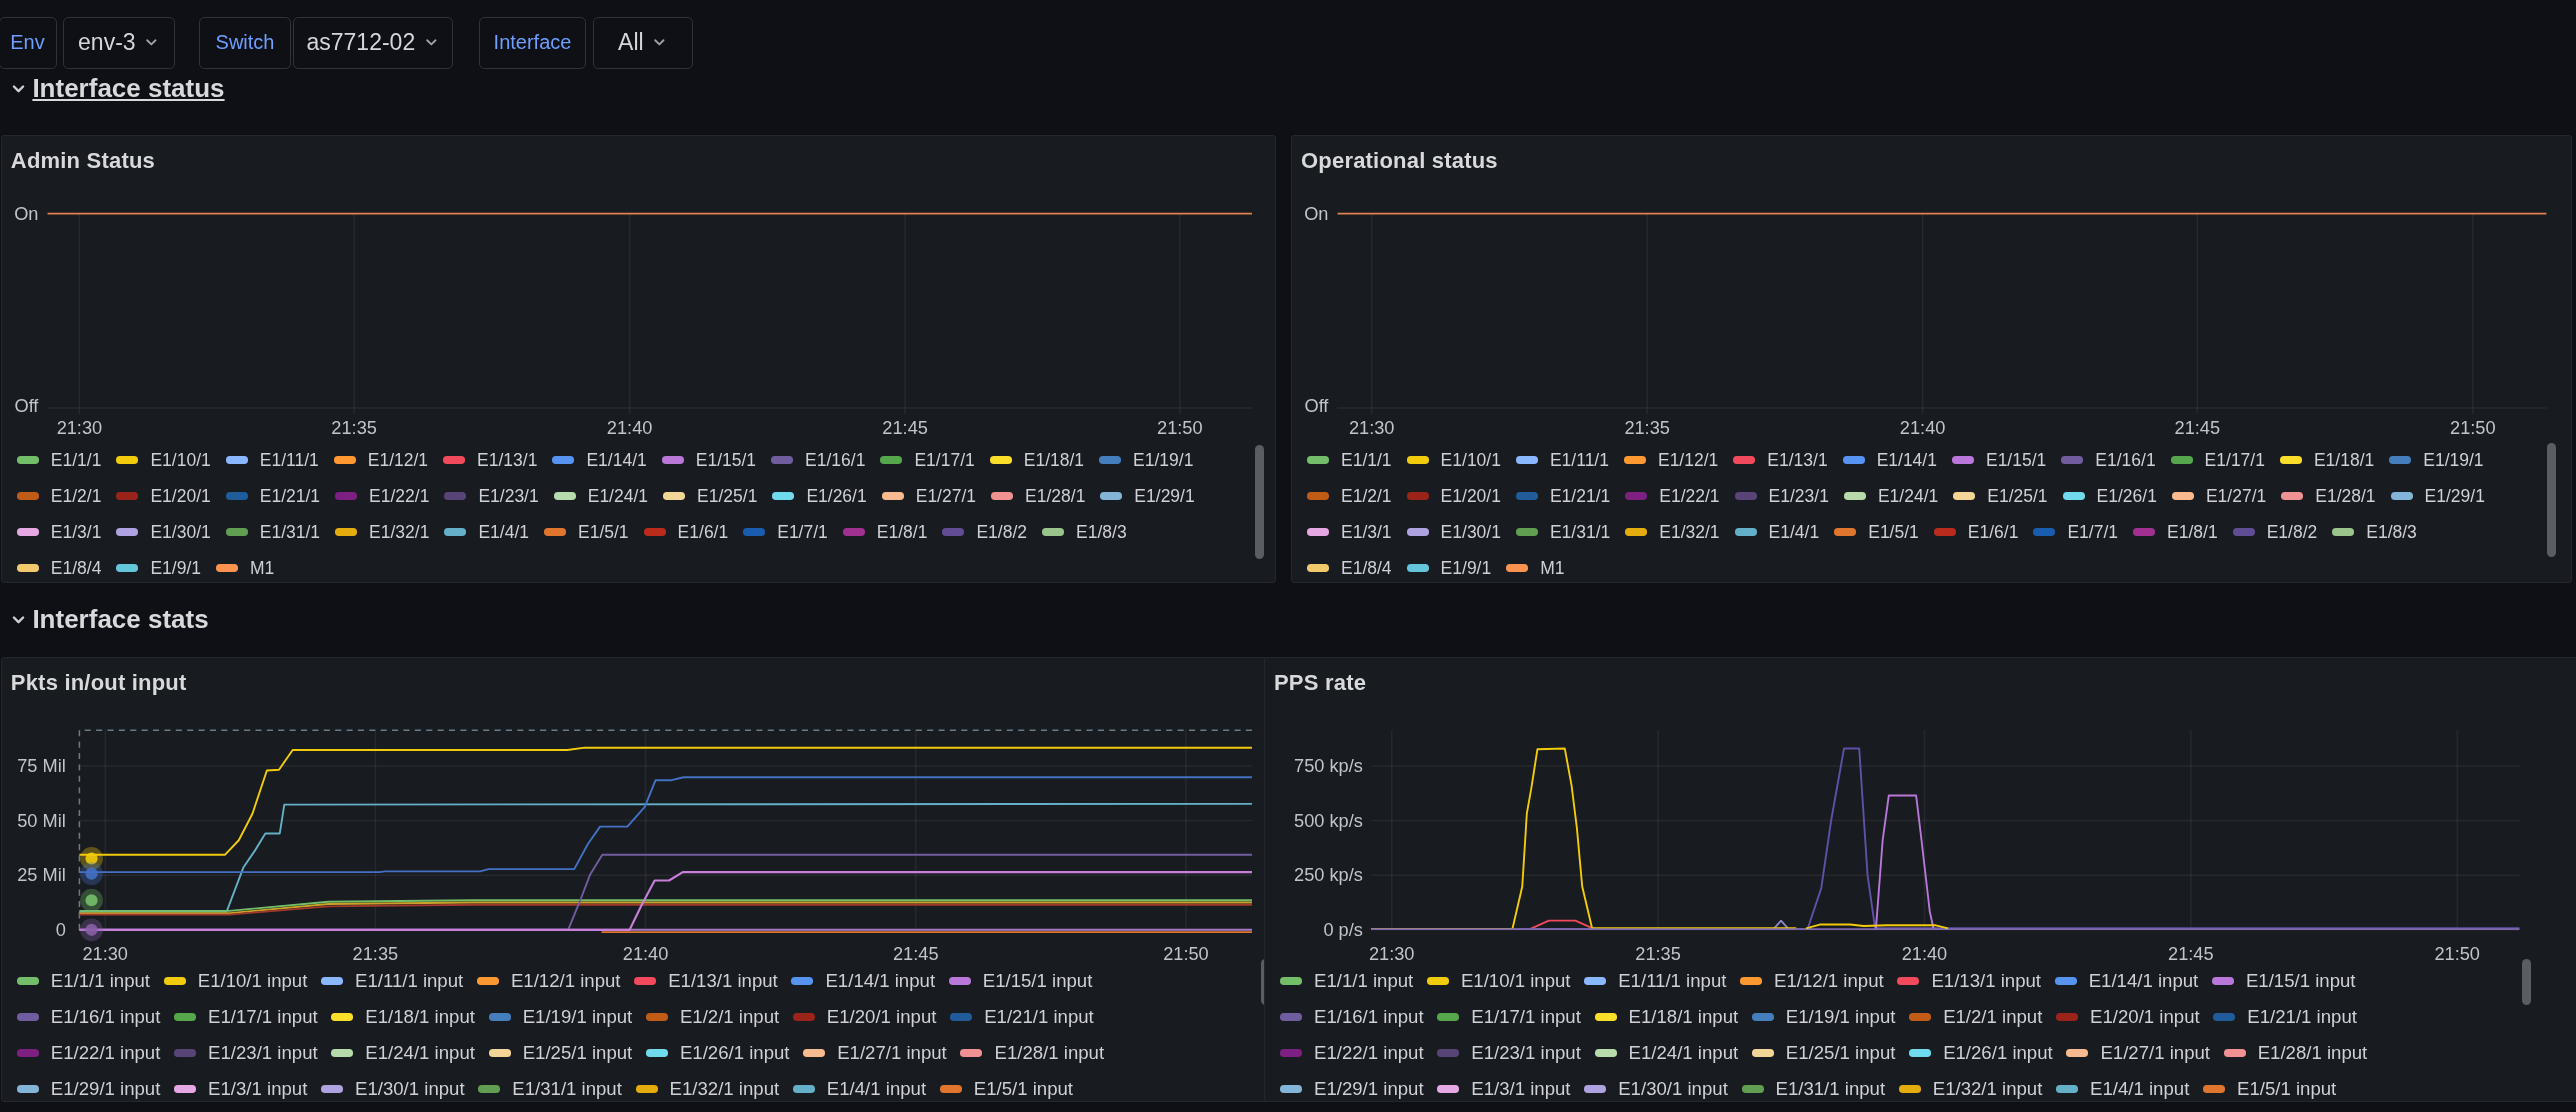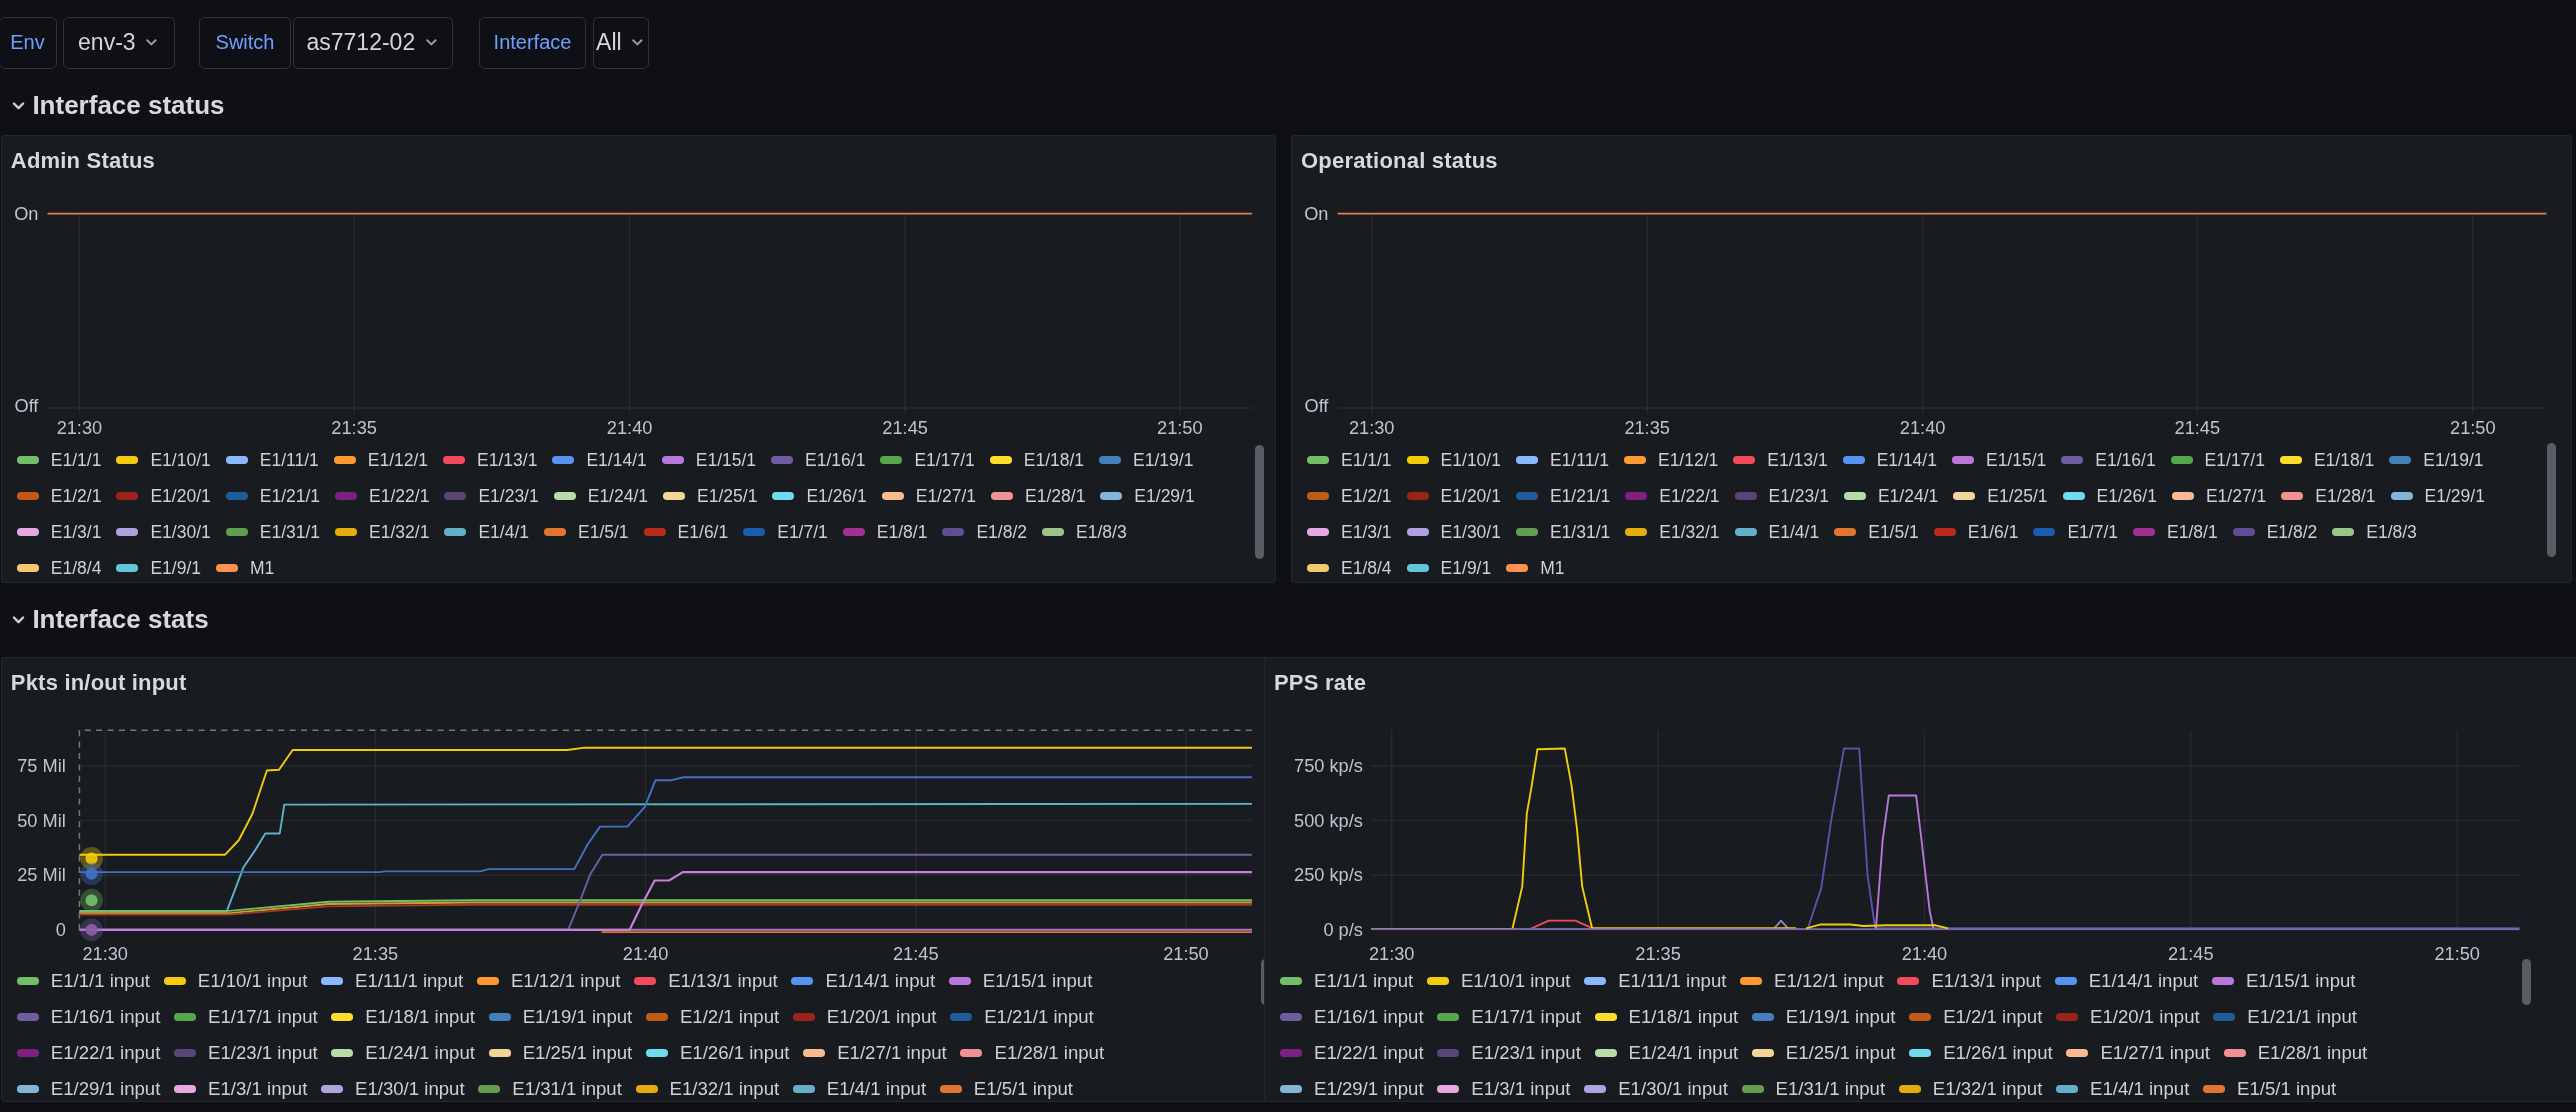--- a/index.html
+++ b/index.html
@@ -28,25 +28,25 @@
 
 <div class="vbox vlabel" style="left:-1.5px; width:58px;">Env</div>
 <div class="vbox" style="left:63px; width:112px;">env-3<svg width="16.7" height="16.7" viewBox="0 0 16 16" style="margin-left:7.6px">
       <path d="M4 6l4 4 4-4" fill="none" stroke="#9DA0A8" stroke-width="1.8" stroke-linecap="round" stroke-linejoin="round"></path>
     </svg></div>
 <div class="vbox vlabel" style="left:199px; width:92px;">Switch</div>
 <div class="vbox" style="left:293px; width:160px;">as7712-02<svg width="16.7" height="16.7" viewBox="0 0 16 16" style="margin-left:7.6px">
       <path d="M4 6l4 4 4-4" fill="none" stroke="#9DA0A8" stroke-width="1.8" stroke-linecap="round" stroke-linejoin="round"></path>
     </svg></div>
 <div class="vbox vlabel" style="left:479px; width:107px;">Interface</div>
-<div class="vbox" style="left:593px; width:56px;">All<svg width="16.7" height="16.7" viewBox="0 0 16 16" style="margin-left:7.6px">
+<div class="vbox" style="left:593px; width:100px;">All<svg width="16.7" height="16.7" viewBox="0 0 16 16" style="margin-left:7.6px">
       <path d="M4 6l4 4 4-4" fill="none" stroke="#9DA0A8" stroke-width="1.8" stroke-linecap="round" stroke-linejoin="round"></path>
     </svg></div>
 
-<div class="hdr" style="top:90px;"><svg width="21" height="21" viewBox="0 0 16 16" style="margin-right:3.8px">
+<div class="hdr" style="top:73px;text-decoration:underline;"><svg width="21" height="21" viewBox="0 0 16 16" style="margin-right:3.8px">
       <path d="M4.5 6.5L8 10l3.5-3.5" fill="none" stroke="#CFD0D6" stroke-width="1.8" stroke-linecap="round" stroke-linejoin="round"></path>
     </svg>Interface status</div>
 <div class="hdr" style="top:604px;"><svg width="21" height="21" viewBox="0 0 16 16" style="margin-right:3.8px">
       <path d="M4.5 6.5L8 10l3.5-3.5" fill="none" stroke="#CFD0D6" stroke-width="1.8" stroke-linecap="round" stroke-linejoin="round"></path>
     </svg>Interface stats</div>
 
 <div class="panel" style="left:0.8px; top:135px; width:1275px; height:448px;">
   <div class="ptitle">Admin Status</div>
   <svg class="chart" width="1275" height="304" viewBox="0 0 1680 400">
 <line x1="102" y1="102" x2="102" y2="366" stroke="rgba(201,209,217,0.08)" stroke-width="2"></line>

